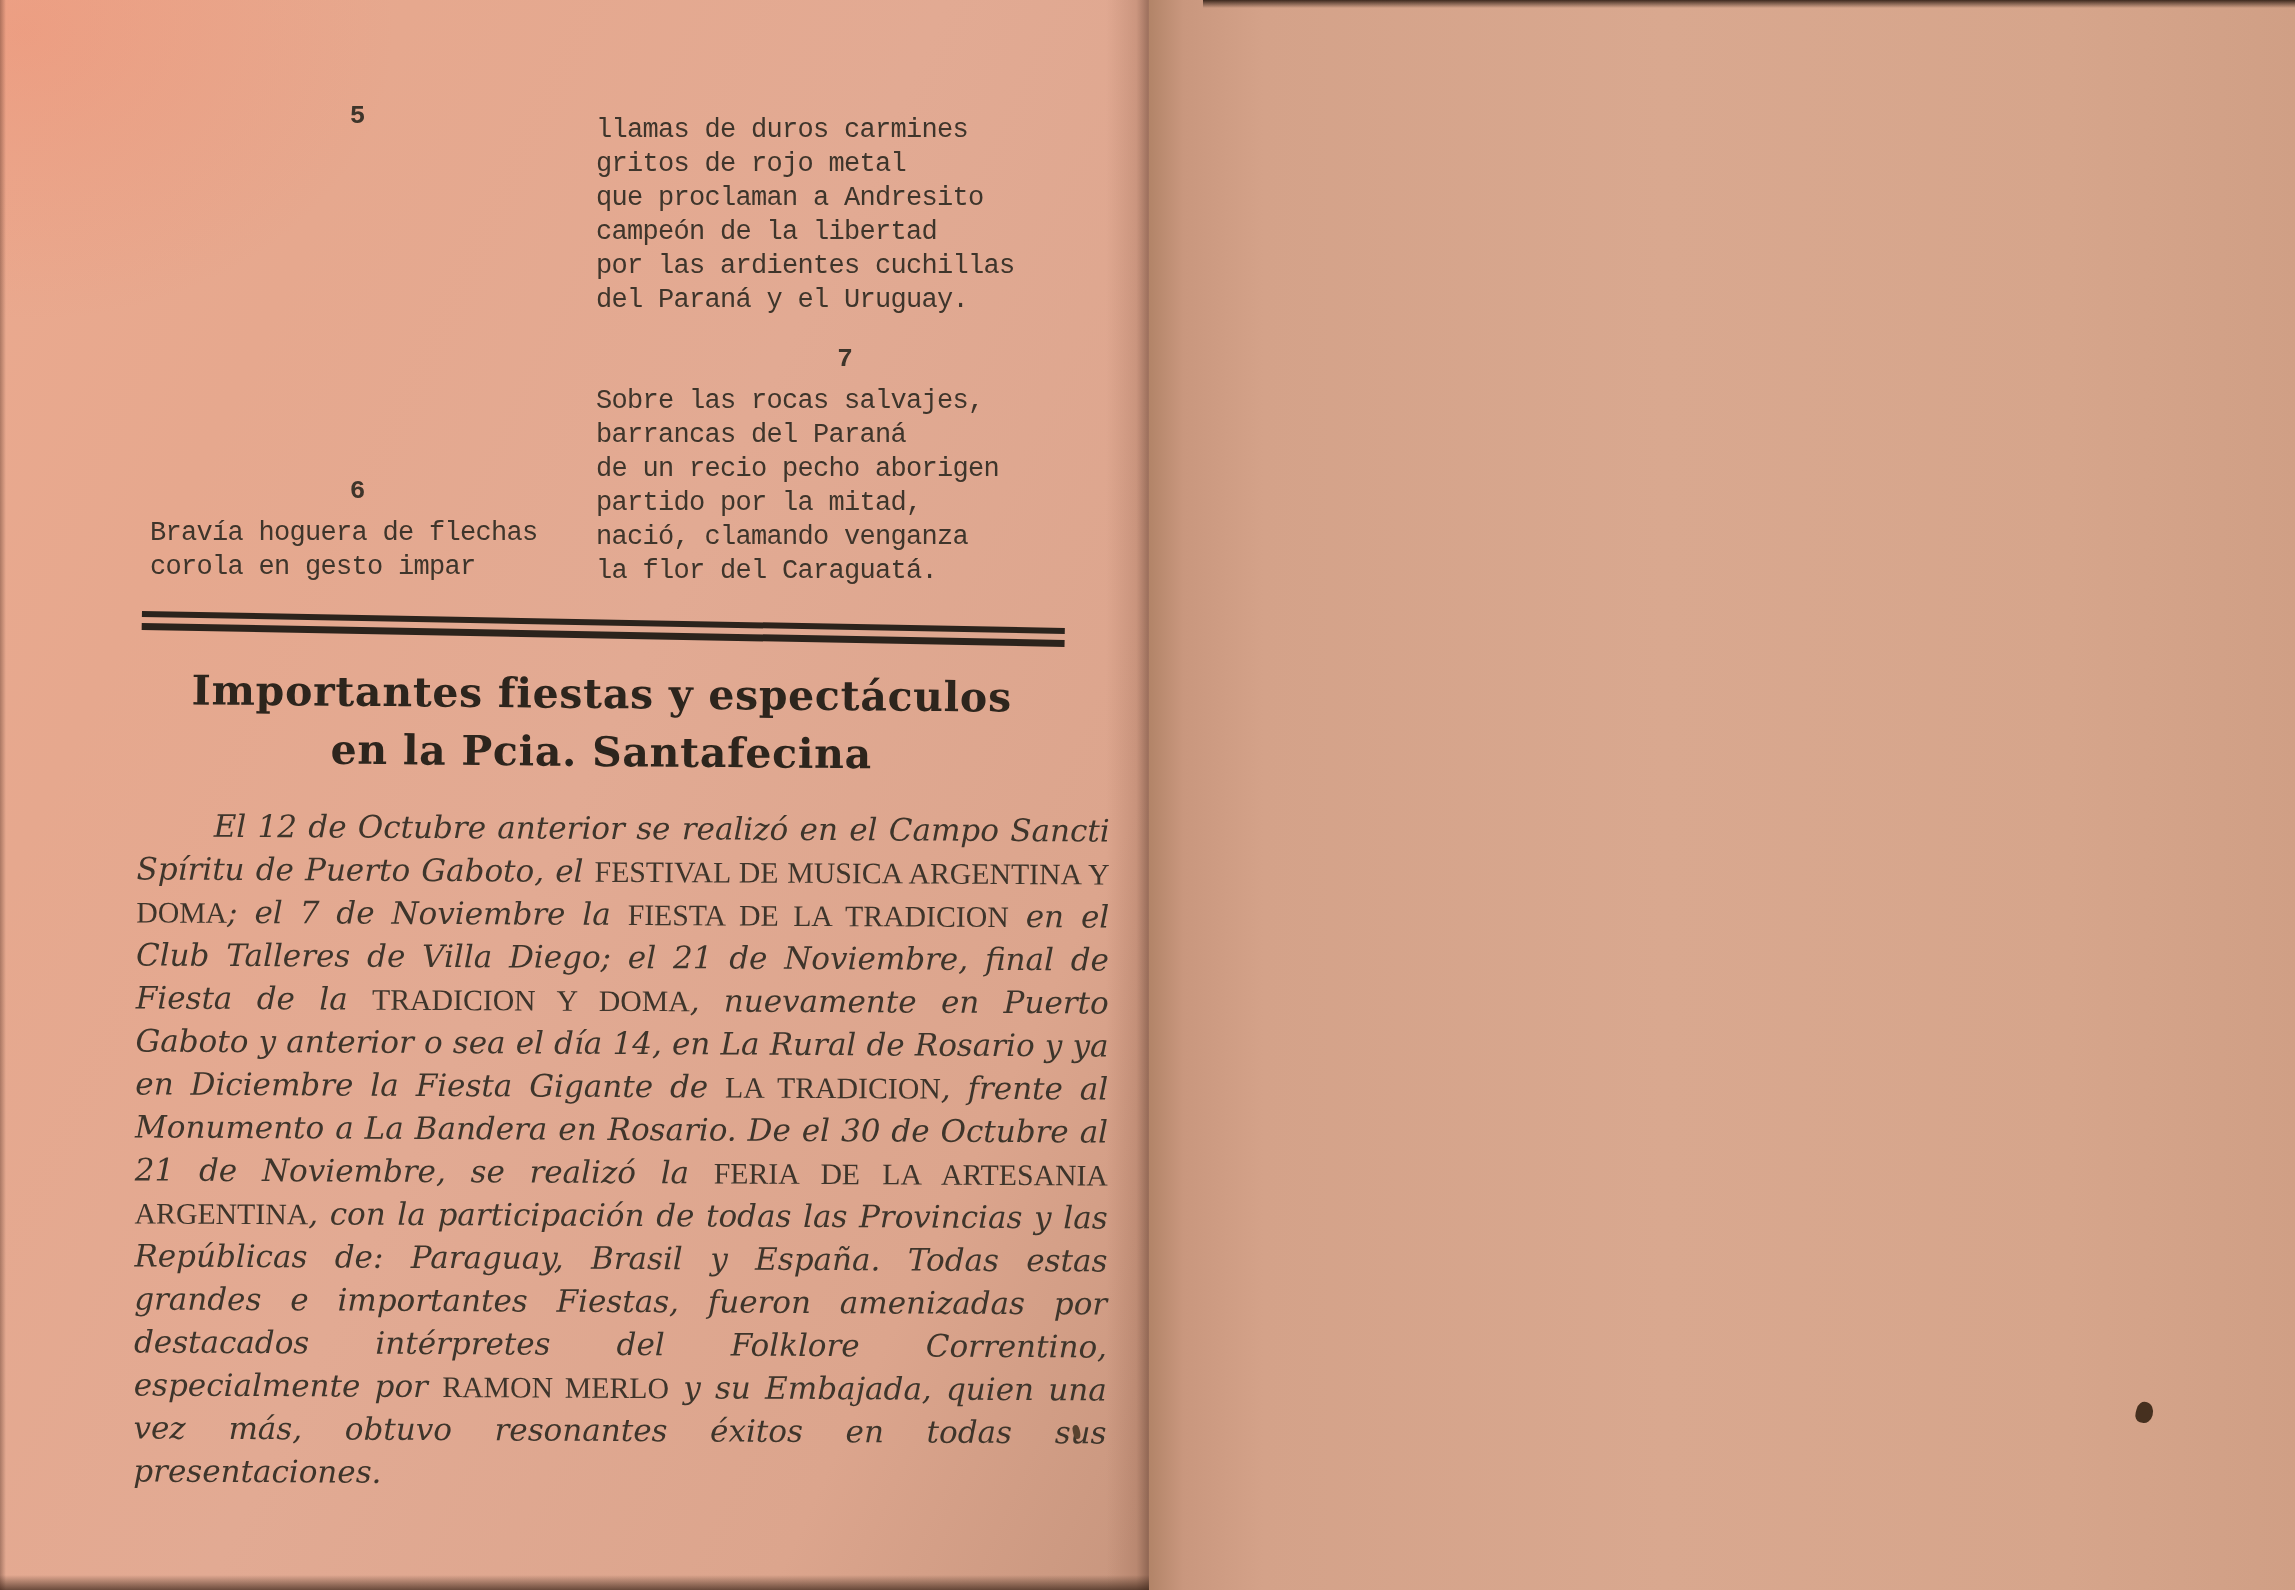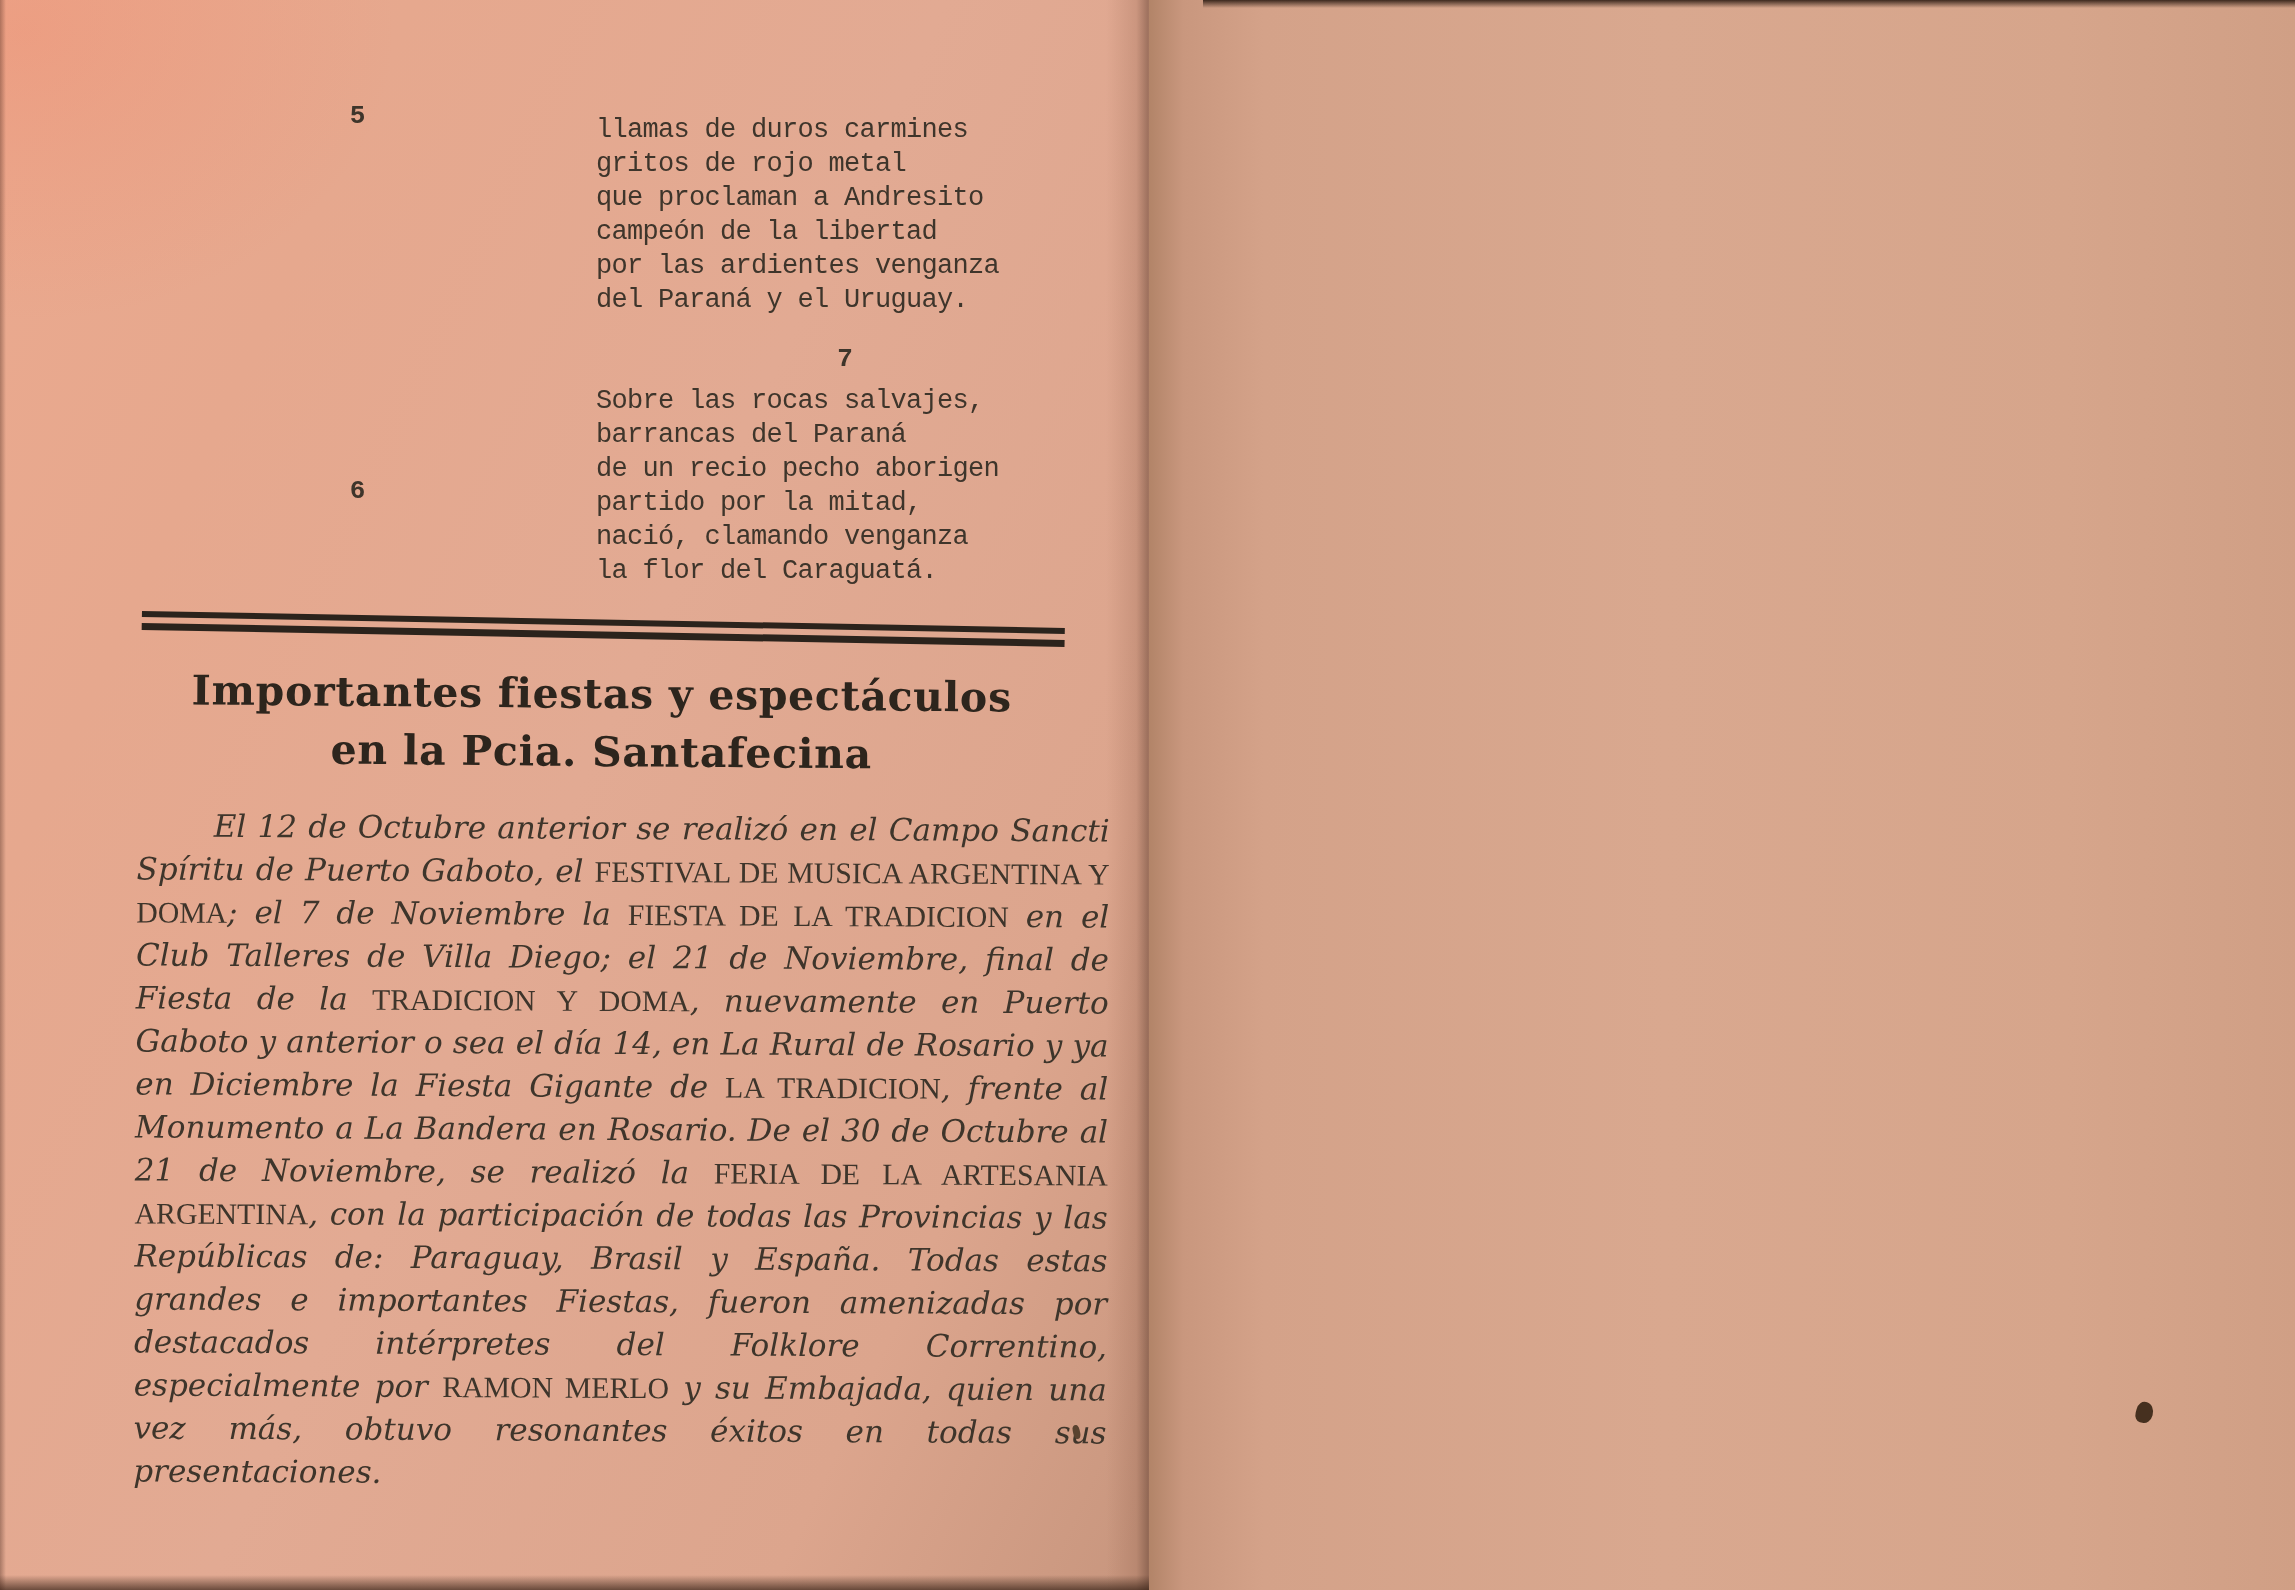--- a/index.html
+++ b/index.html
@@ -51,28 +51,30 @@
 <div class="spread">
 
   <div class="page page-left">
 
     <div class="poem blk-s5">
       <div class="stanza-number">5</div>
     </div>
 
     <div class="poem blk-s6">
       <div class="stanza-number">6</div>
+      <div class="poem-lines">Bravía hoguera de flechas
+corola en gesto impar</div>
     </div>
 
     <div class="poem blk-cont">
       <div class="poem-lines">llamas de duros carmines
 gritos de rojo metal
 que proclaman a Andresito
 campeón de la libertad
-por las ardientes venganza
+por las ardientes cuchillas
 del Paraná y el Uruguay.</div>
     </div>
 
     <div class="poem blk-s7">
       <div class="stanza-number">7</div>
       <div class="poem-lines">Sobre las rocas salvajes,
 barrancas del Paraná
 de un recio pecho aborigen
 partido por la mitad,
 nació, clamando venganza

